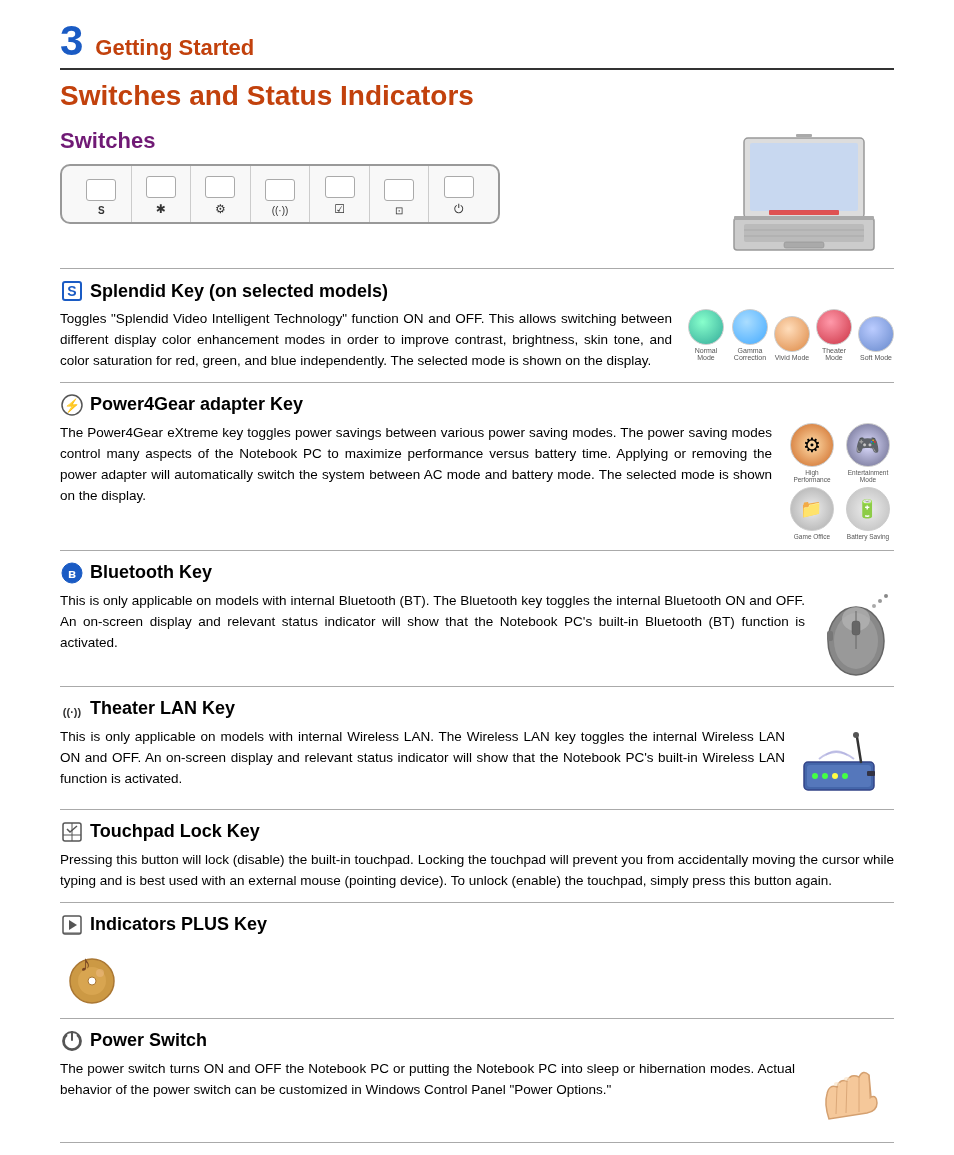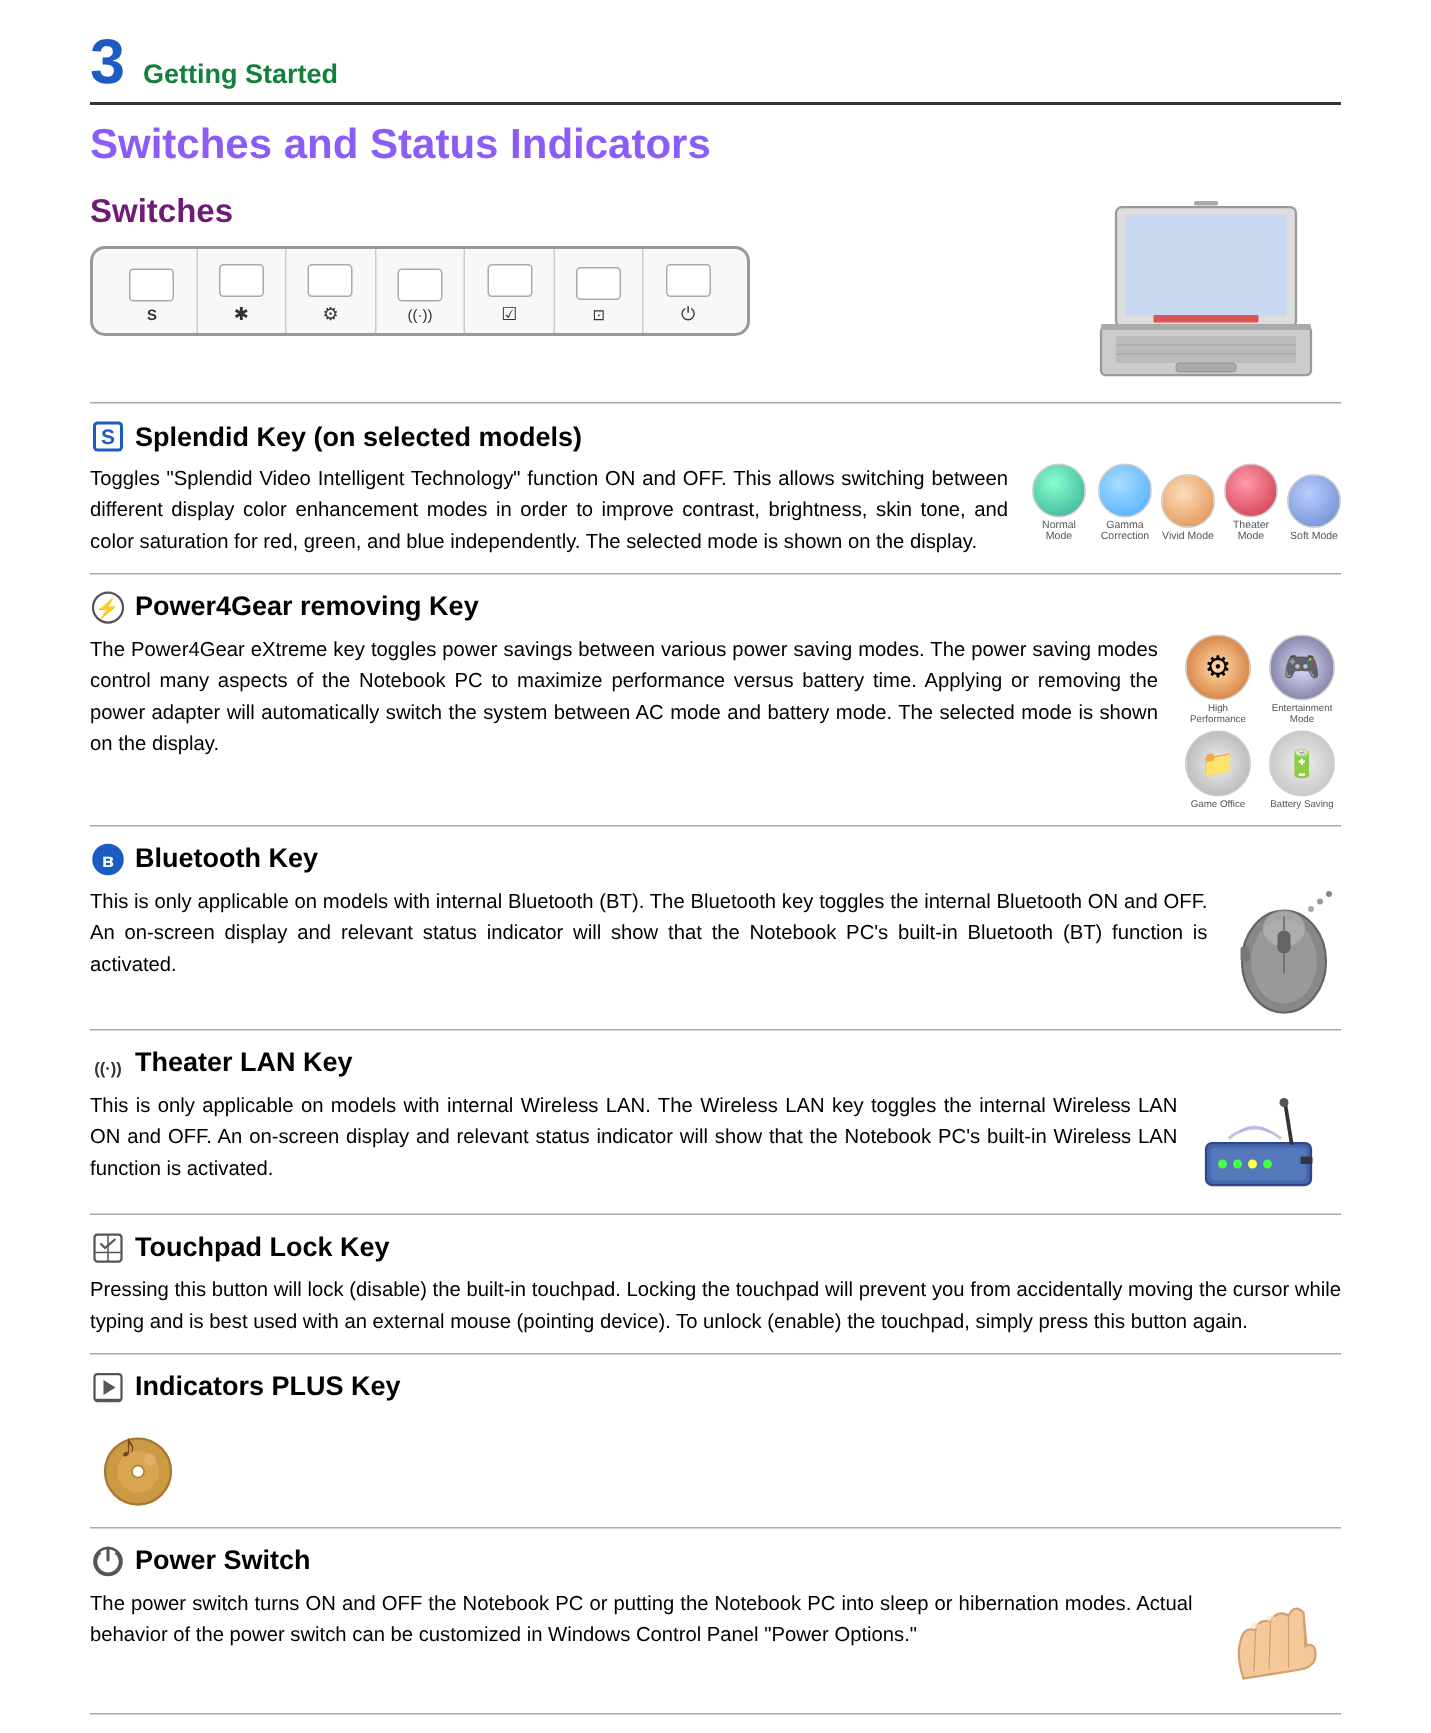--- a/index.html
+++ b/index.html
@@ -22,30 +22,30 @@
       border-bottom: 2px solid #333;
       padding-bottom: 6px;
     }
     .chapter-number {
       font-size: 42px;
       font-weight: bold;
       color: #1a5bc4;
       line-height: 1;
     }
     .chapter-title {
-      font-size: 18px;
-      font-weight: bold;
-      color: #15803d;
+      font-size: 22px;
+      font-weight: bold;
+      color: #c2410c;
     }
 
     
     .main-title {
       font-size: 28px;
       font-weight: bold;
-      color: #8b5cf6;
+      color: #c2410c;
       margin: 10px 0 16px 0;
     }
 
     
     .switches-header {
       display: flex;
       align-items: flex-start;
       justify-content: space-between;
     }
 
@@ -344,21 +344,21 @@
   </div>
 
   <div class="section-entry">
     <div class="entry-header">
       <div class="entry-icon">
         <svg width="22" height="22" viewBox="0 0 22 22">
           <circle cx="11" cy="11" r="10" fill="none" stroke="#555" stroke-width="1.5"></circle>
           <text x="11" y="16" text-anchor="middle" font-size="13" font-weight="bold" fill="#e83">⚡</text>
         </svg>
       </div>
-      <span class="entry-title">Power4Gear removing Key</span>
+      <span class="entry-title">Power4Gear adapter Key</span>
     </div>
     <div class="entry-body">
       <p class="entry-text">The Power4Gear eXtreme key toggles power savings between various power saving modes. The power saving modes control many aspects of the Notebook PC to maximize performance versus battery time. Applying or removing the power adapter will automatically switch the system between AC mode and battery mode. The selected mode is shown on the display.</p>
       <div class="entry-image">
         <div class="power-icons">
           <div class="power-icon-item">
             <div class="power-icon-circle" style="background:radial-gradient(circle, #fda, #c62);">
               <span style="font-size:20px;">⚙</span>
             </div>
             <span class="power-label">High Performance</span>

